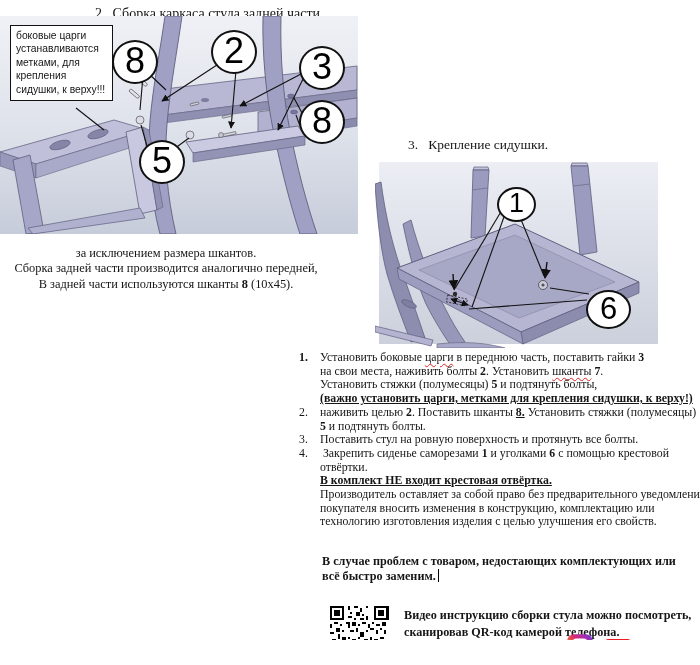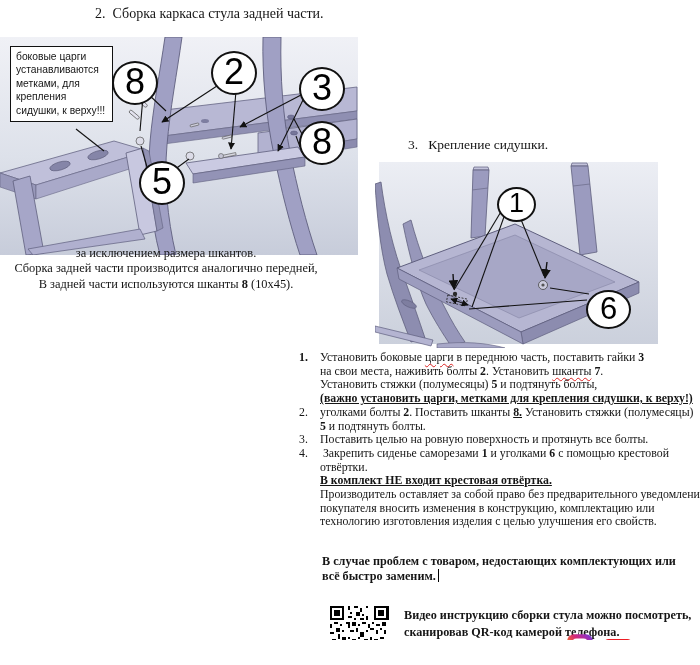--- a/index.html
+++ b/index.html
@@ -1,21 +1,21 @@
 <!DOCTYPE html>
 <html><head>
 <meta charset="utf-8">
 <style>
   html,body{margin:0;padding:0;background:#fff;}
   .page{position:relative;width:700px;height:640px;background:#ffffff;overflow:hidden;
         font-family:"Liberation Serif",serif;color:#151515;}
   .h1{position:absolute;left:95px;top:6px;font-size:14px;white-space:pre;}
   .h2{position:absolute;left:408px;top:137px;font-size:13.5px;white-space:pre;text-align:center;}
   .diagram{position:absolute;}
-  #d1{left:0;top:37px;width:358px;height:218px;}
+  #d1{left:0;top:16px;width:358px;height:218px;}
   #d2{left:375px;top:158px;width:287px;height:190px;background:#fff;}
   .diagram svg{position:absolute;left:0;top:0;}
   .notebox{position:absolute;left:10px;top:9px;width:92px;padding:3px 4px 4px 5px;border:1.6px solid #111;
            background:#fff;font-family:"Liberation Sans",sans-serif;font-size:10.3px;line-height:13.4px;z-index:3;}
   .callout{position:absolute;background:#fff;border:2.2px solid #111;border-radius:50%;
            display:flex;align-items:center;justify-content:center;z-index:4;
            font-family:"Liberation Sans",sans-serif;color:#000;}
   .co-big{width:42px;height:40px;font-size:36px;}
   .co-1{width:35px;height:31px;font-size:27px;border-width:2px;}
   .co-6{width:41px;height:35px;font-size:31px;border-width:2.2px;}
@@ -198,28 +198,28 @@
         <div class="body">
           <div class="line"><span>Установить боковые </span><span class="w">царги</span><span> в переднюю часть, поставить гайки </span><span class="b">3</span></div>
           <div class="line"><span>на свои места, наживить болты </span><span class="b">2</span><span>. Установить </span><span class="w">шканты</span><span> </span><span class="b">7</span><span>.</span></div>
           <div class="line"><span>Установить стяжки (полумесяцы) </span><span class="b">5</span><span> и подтянуть болты,</span></div>
           <div class="line"><span class="b u">(важно установить царги, метками для крепления сидушки, к верху!)</span></div>
         </div>
       </div>
       <div class="item">
         <div class="num">2.</div>
         <div class="body">
-          <div class="line"><span>уголками болты </span><span class="b">2</span><span>. Поставить шканты </span><span class="b u">8.</span><span> Установить стяжки (полумесяцы)</span></div>
+          <div class="line"><span>наживить целью </span><span class="b">2</span><span>. Поставить шканты </span><span class="b u">8.</span><span> Установить стяжки (полумесяцы)</span></div>
           <div class="line"><span class="b">5</span><span> и подтянуть болты.</span></div>
         </div>
       </div>
       <div class="item">
         <div class="num">3.</div>
         <div class="body">
-          <div class="line"><span>Поставить целью на ровную поверхность и протянуть все болты.</span></div>
+          <div class="line"><span>Поставить стул на ровную поверхность и протянуть все болты.</span></div>
         </div>
       </div>
       <div class="item">
         <div class="num">4.</div>
         <div class="body">
           <div class="line"><span> Закрепить сиденье саморезами </span><span class="b">1</span><span> и уголками </span><span class="b">6</span><span> с помощью крестовой</span></div>
           <div class="line"><span>отвёртки.</span></div>
           <div class="line"><span class="b u">В комплект НЕ входит крестовая отвёртка.</span></div>
           <div class="line"><span>Производитель оставляет за собой право без предварительного уведомления</span></div>
           <div class="line"><span>покупателя вносить изменения в конструкцию, комплектацию или</span></div>

